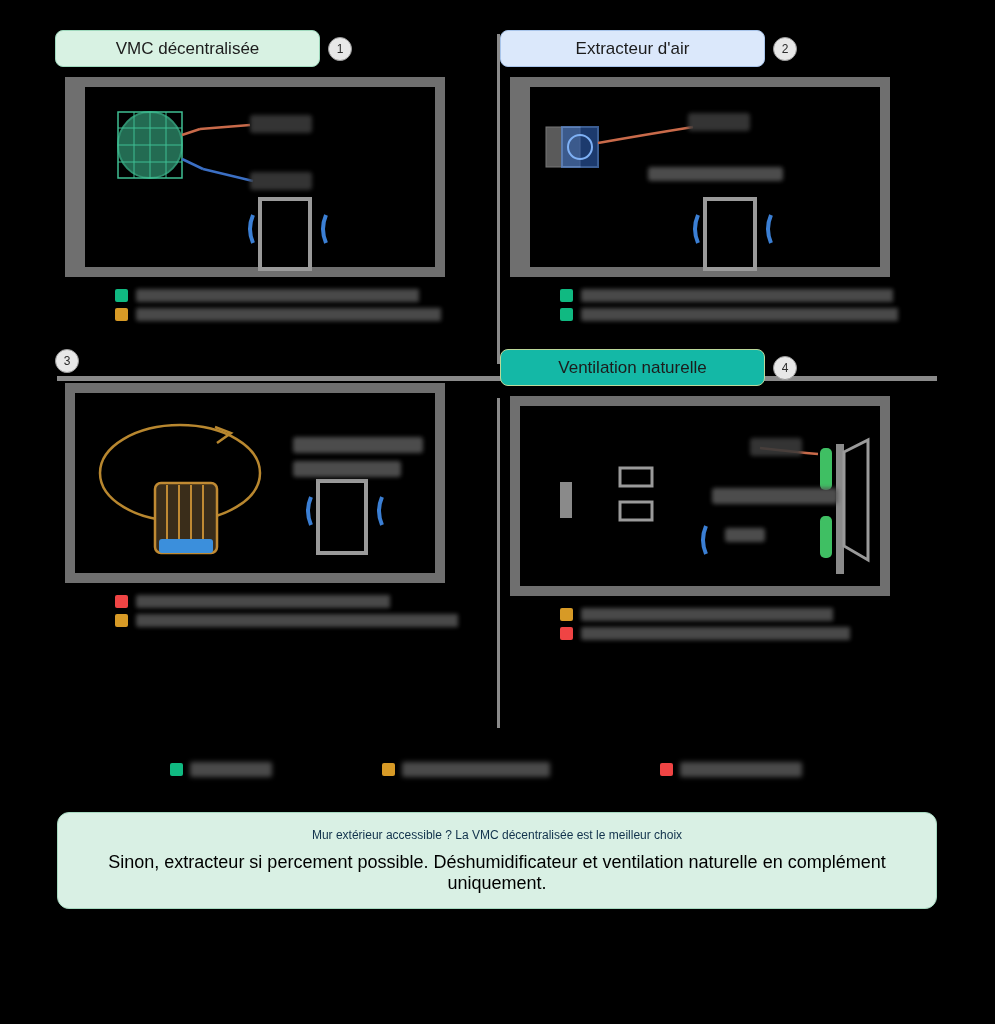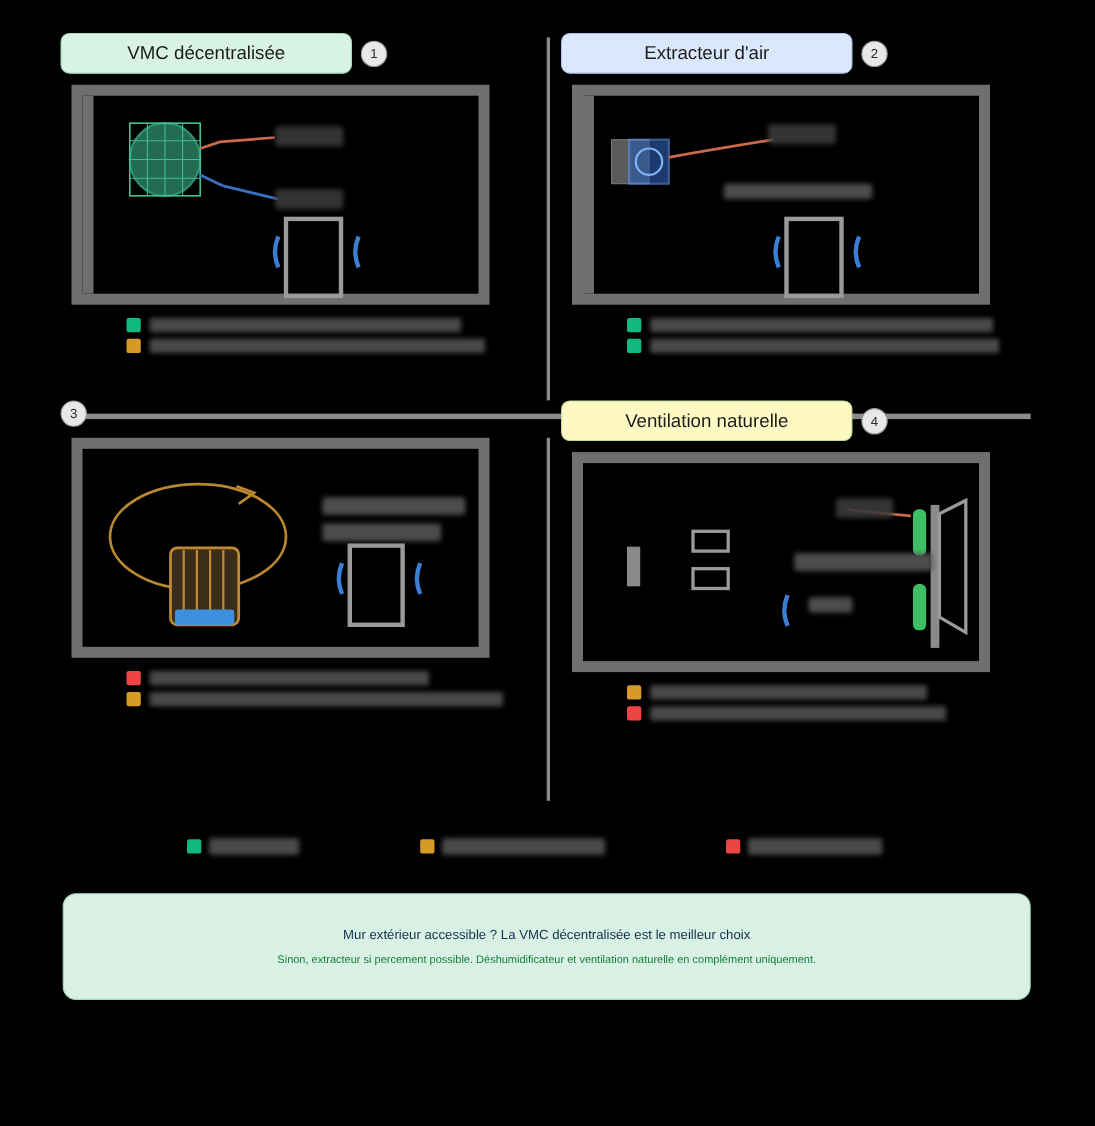--- a/index.html
+++ b/index.html
@@ -18,21 +18,20 @@
 
   
   .grid {
     position: absolute;
     left: 55px; top: 30px;
     width: 885px;
     display: grid;
     grid-template-columns: 440px 440px;
     column-gap: 5px;
     row-gap: 0px;
-    gap: 15px;
   }
   .panel { position: relative; }
 
   
   .chip-row {
     display: flex;
     align-items: center;
     gap: 8px;
     margin-bottom: 10px;
   }
@@ -43,21 +42,21 @@
     display: flex;
     align-items: center;
     justify-content: center;
     font-size: 17px;
     color: #1c1c1c;
     border: 1px solid rgba(0,0,0,.25);
   }
   .chip.c1 { background: #d8f2e3; border-color:#9fd9bd; }
   .chip.c2 { background: #dbe8fb; border-color:#a8c4ea; }
   .chip.c3 { background: #fdeedc; border-color:#e8c79b; }
-  .chip.c4 { background: #fef9c3; border-color:#bcd89a; }
+  .chip.c4 { background: #14b8a6; border-color:#bcd89a; }
 
   .badge {
     width: 24px; height: 24px;
     border-radius: 50%;
     background: #e8e8e8;
     border: 1px solid #9a9a9a;
     color: #2b2b2b;
     font-size: 12px;
     display: flex; align-items: center; justify-content: center;
   }
@@ -153,21 +152,21 @@
     border-radius: 12px;
     display: flex;
     flex-direction: column;
     align-items: center;
     justify-content: center;
     gap: 10px;
     text-align: center;
     padding: 0 20px;
   }
   .banner-title { font-size: 12px; color: #10314b; }
-  .banner-sub { font-size: 10px; color: #15803d; }
+  .banner-sub { font-size: 18px; color: #000000; }
 </style>
 </head>
 <body>
 
 <div id="root">
 
   <div class="vdiv"></div>
   <div class="hdiv"></div>
   <div class="vdiv2"></div>
 

